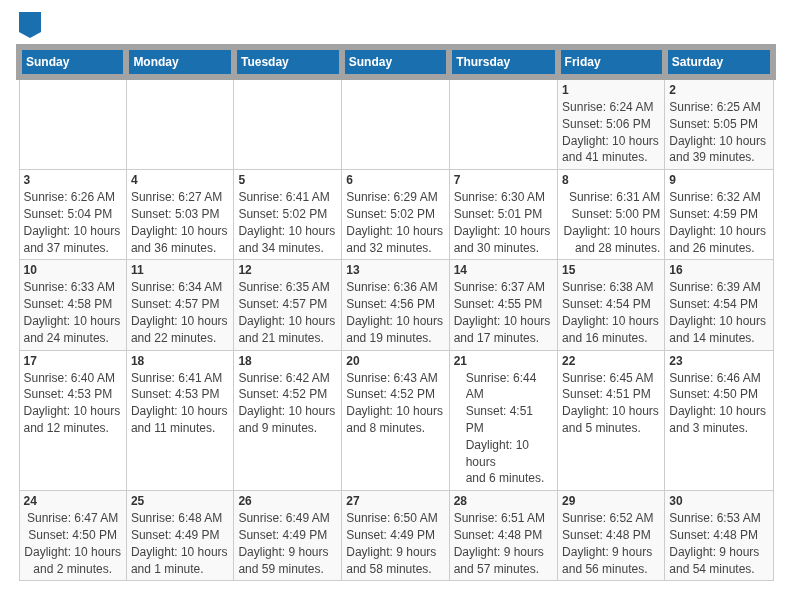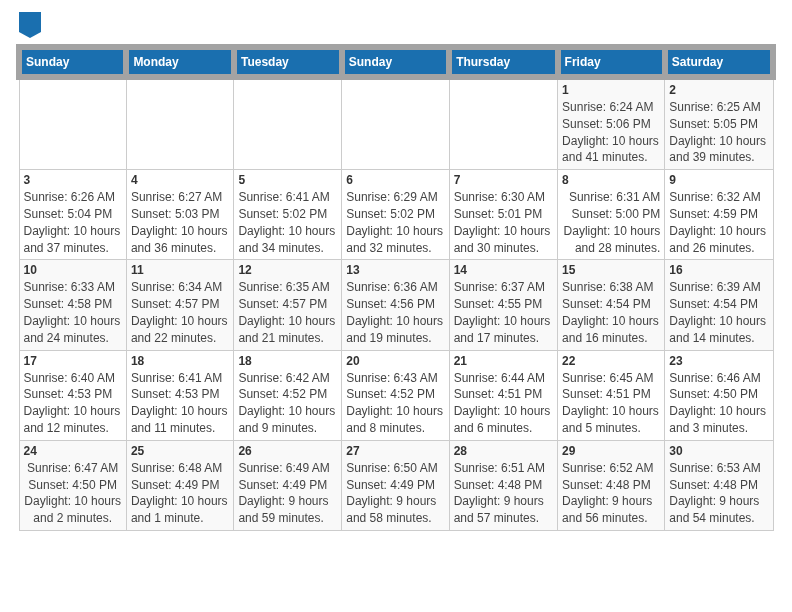--- a/index.html
+++ b/index.html
@@ -268,21 +268,21 @@
           </td>
           <td>
             <span class="day-number">20</span>
             <div class="day-info" style="white-space: pre-line;">Sunrise: 6:43 AM
 Sunset: 4:52 PM
 Daylight: 10 hours
 and 8 minutes.</div>
           </td>
           <td>
             <span class="day-number">21</span>
-            <div class="day-info" style="white-space: pre-line;">Sunrise: 6:44 AM
+            <div class="day-info" style="white-space: pre-line; margin-left: 12px;">Sunrise: 6:44 AM
 Sunset: 4:51 PM
 Daylight: 10 hours
 and 6 minutes.</div>
           </td>
           <td>
             <span class="day-number">22</span>
             <div class="day-info" style="white-space: pre-line;">Sunrise: 6:45 AM
 Sunset: 4:51 PM
 Daylight: 10 hours
 and 5 minutes.</div>

